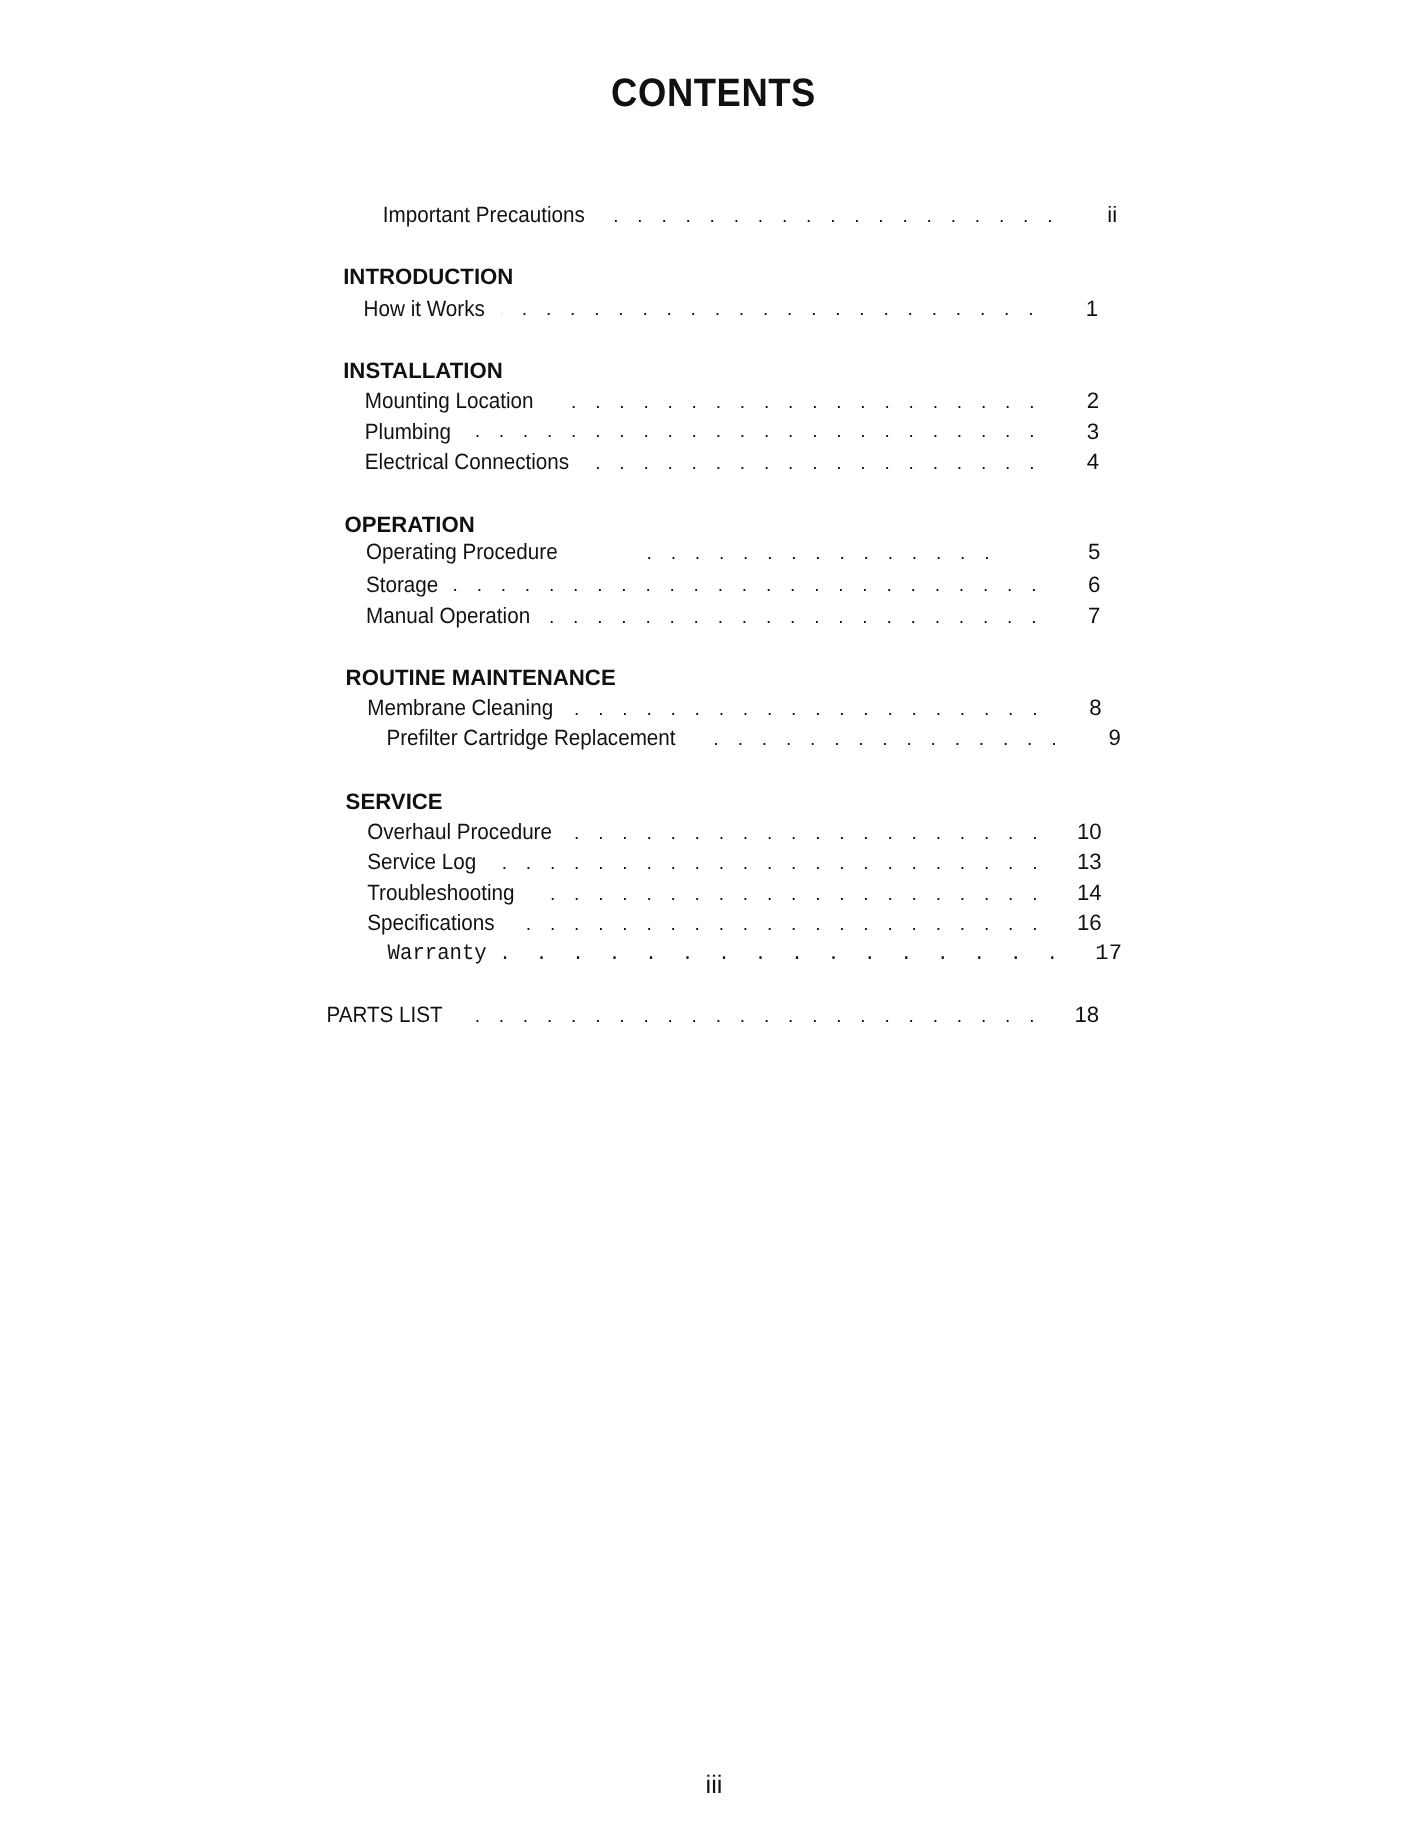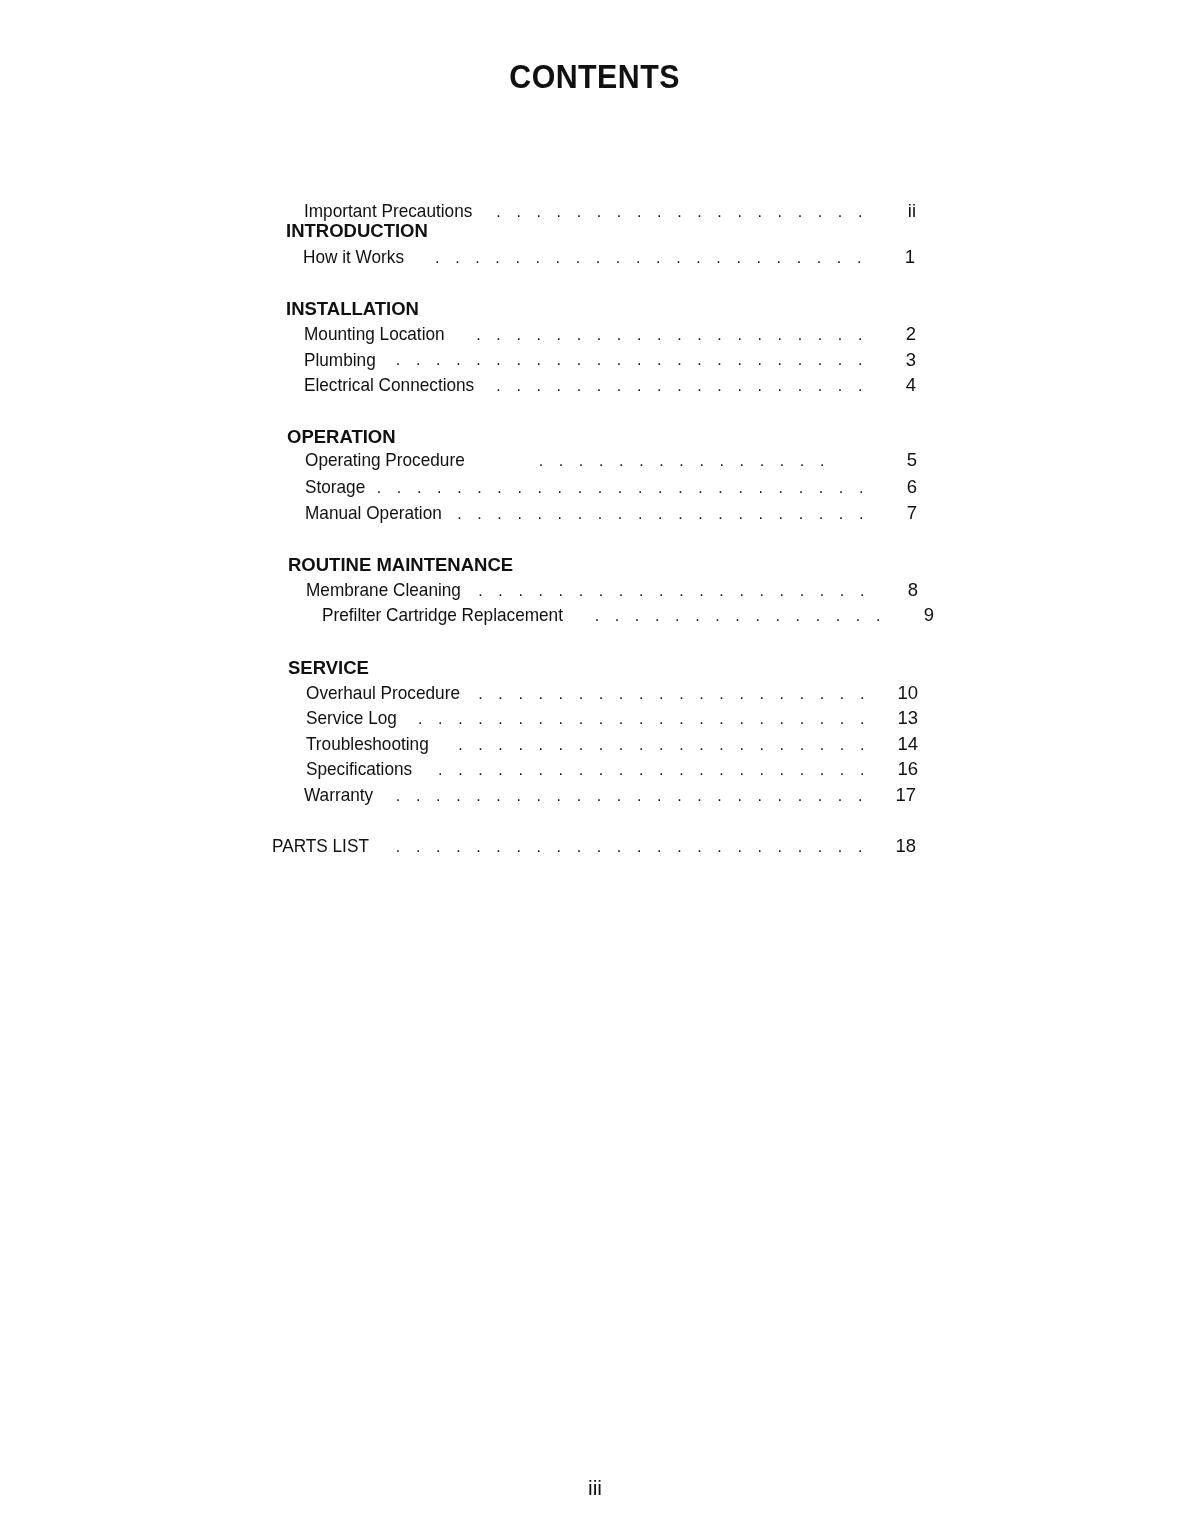--- a/index.html
+++ b/index.html
@@ -86,21 +86,21 @@
       font-size: 21px;
     }
   </style>
 </head>
 <body>
 
 <div class="page-title">CONTENTS</div>
 
 <div class="toc">
 
-  <div class="toc-line toc-entry" style="top:167px; left:304px; width:616px;margin-top:32px;">
+  <div class="toc-line toc-entry" style="top:167px; left:319px; width:616px;">
     <span class="entry-label">Important Precautions</span>
     <span class="entry-leader">. . . . . . . . . . . . . . . . . . . . . . . . . . . . . . . . . . . . . . . . . . . . . . . . . . . . . . . . . . . . . . . . . . . . . . . . . .</span>
     <span class="entry-page">ii</span>
   </div>
 
   <div class="toc-line toc-heading" style="top:219px;">INTRODUCTION</div>
   <div class="toc-line toc-entry" style="top:245px; left:303px;">
     <span class="entry-label">How it Works</span>
     <span class="entry-leader">. . . . . . . . . . . . . . . . . . . . . . . . . . . . . . . . . . . . . . . . . . . . . . . . . . . . . . . . . . . . . . . . . . . . . . . . . .</span>
     <span class="entry-page">1</span>
@@ -166,21 +166,21 @@
   <div class="toc-line toc-entry" style="top:732px; left:306px;">
     <span class="entry-label">Troubleshooting</span>
     <span class="entry-leader">. . . . . . . . . . . . . . . . . . . . . . . . . . . . . . . . . . . . . . . . . . . . . . . . . . . . . . . . . . . . . . . . . . . . . . . . . .</span>
     <span class="entry-page">14</span>
   </div>
   <div class="toc-line toc-entry" style="top:757px; left:306px;">
     <span class="entry-label">Specifications</span>
     <span class="entry-leader">. . . . . . . . . . . . . . . . . . . . . . . . . . . . . . . . . . . . . . . . . . . . . . . . . . . . . . . . . . . . . . . . . . . . . . . . . .</span>
     <span class="entry-page">16</span>
   </div>
-  <div class="toc-line toc-entry" style="top:783px; left:304px;">
+  <div class="toc-line toc-entry" style="top:783px; left:323px;font-family:Liberation Mono, monospace;">
     <span class="entry-label">Warranty</span>
     <span class="entry-leader">. . . . . . . . . . . . . . . . . . . . . . . . . . . . . . . . . . . . . . . . . . . . . . . . . . . . . . . . . . . . . . . . . . . . . . . . . .</span>
     <span class="entry-page">17</span>
   </div>
 
   <div class="toc-line toc-entry top-level" style="top:834px;">
     <span class="entry-label">PARTS LIST</span>
     <span class="entry-leader">. . . . . . . . . . . . . . . . . . . . . . . . . . . . . . . . . . . . . . . . . . . . . . . . . . . . . . . . . . . . . . . . . . . . . . . . . .</span>
     <span class="entry-page">18</span>
   </div>

